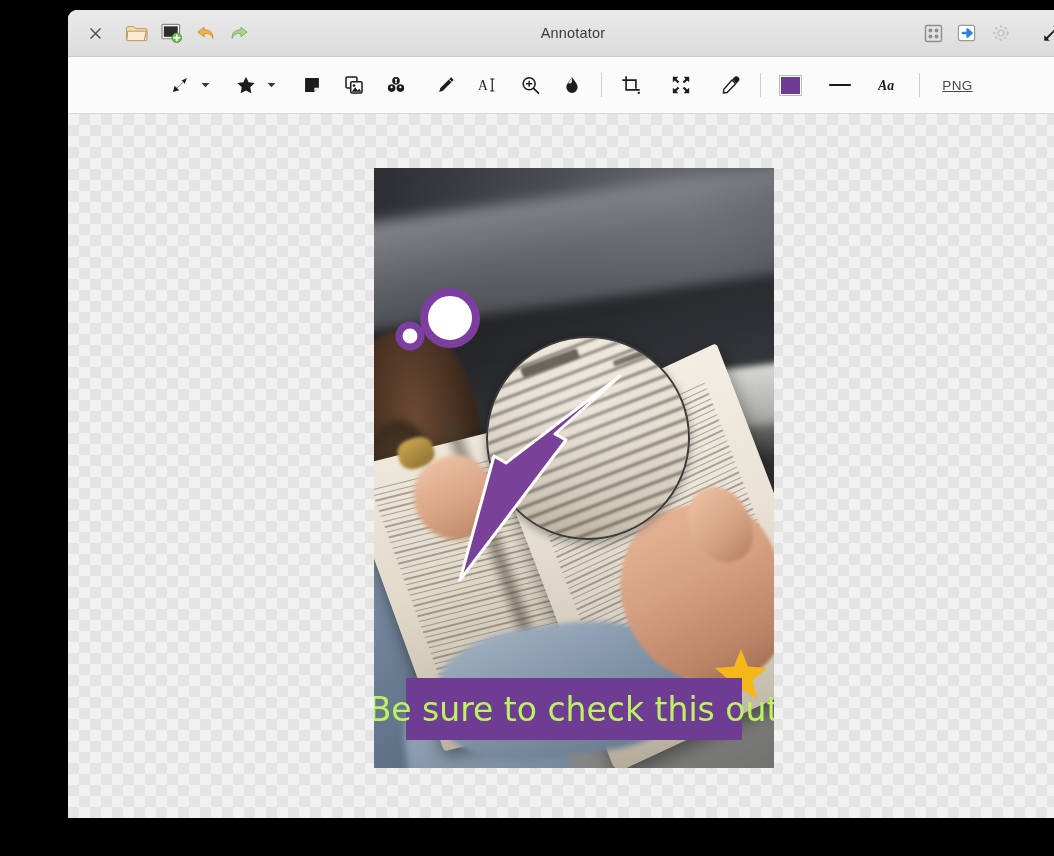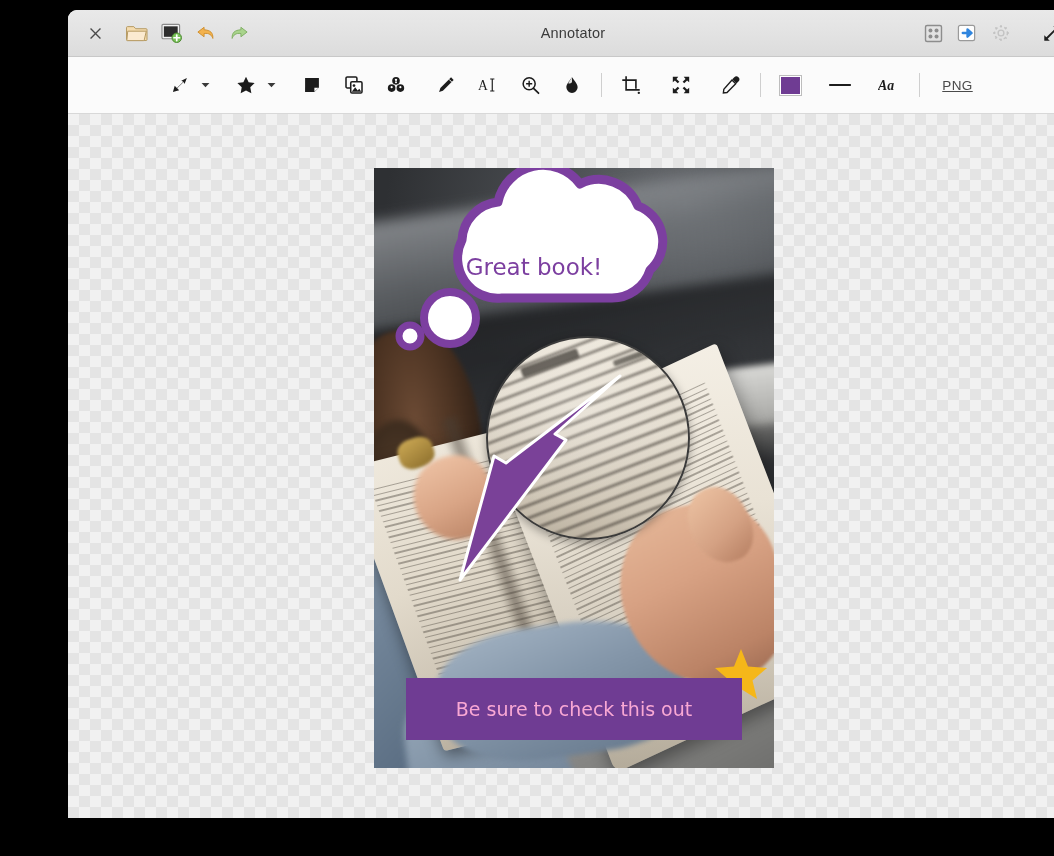--- a/index.html
+++ b/index.html
@@ -397,22 +397,22 @@
     left: 32px;
     top: 510px;
     width: 336px;
     height: 62px;
     background: #6f3c93;
     display: flex;
     align-items: center;
     justify-content: center;
   }
   .banner-text {
-    font-size: 19px;
-    color: #f9a8d4;
+    font-size: 33px;
+    color: #bef264;
     font-family: "DejaVu Sans", sans-serif;
     white-space: nowrap;
   }
 
   svg { display: block; }
   .icon-dark { fill: #1c1c1c; }
 </style>
 </head>
 <body>
 
@@ -692,33 +692,20 @@
           <div class="mag-lines"></div>
           <div class="mag-head"></div>
           <div class="mag-head2"></div>
           <div class="mag-fade"></div>
         </div>
 
         <svg class="anno" style="left:68px; top:200px;" width="190" height="230" viewBox="0 0 190 230">
           <path d="M178 8 L113 66 L124 72 L18 212 L52 88 L64 95 Z" fill="#7a4198" stroke="#ffffff" stroke-width="3" stroke-linejoin="round"></path>
         </svg>
 
-        <div class="cloud-wrap">
-          <svg width="280" height="180" viewBox="0 0 280 180">
-            <path d="M68 72
-                     a40 40 0 0 1 36 -38
-                     a46 46 0 0 1 82 -18
-                     a42 42 0 0 1 58 22
-                     a38 38 0 0 1 12 64
-                     a40 40 0 0 1 -40 28
-                     h-108
-                     a40 40 0 0 1 -40 -58 z" fill="#ffffff" stroke="#7c3fa0" stroke-width="9" stroke-linejoin="round"></path>
-          </svg>
-          <div class="cloud-text">Great book!</div>
-        </div>
 
         <svg class="anno" style="left:44px; top:118px;" width="64" height="64" viewBox="0 0 64 64">
           <circle cx="32" cy="32" r="26" fill="#ffffff" stroke="#7c3fa0" stroke-width="8"></circle>
         </svg>
 
         <svg class="anno" style="left:18px; top:150px;" width="36" height="36" viewBox="0 0 36 36">
           <circle cx="18" cy="18" r="11" fill="#ffffff" stroke="#7c3fa0" stroke-width="7"></circle>
         </svg>
 
         <svg class="anno" style="left:340px; top:479px;" width="54" height="54" viewBox="0 0 54 54">

